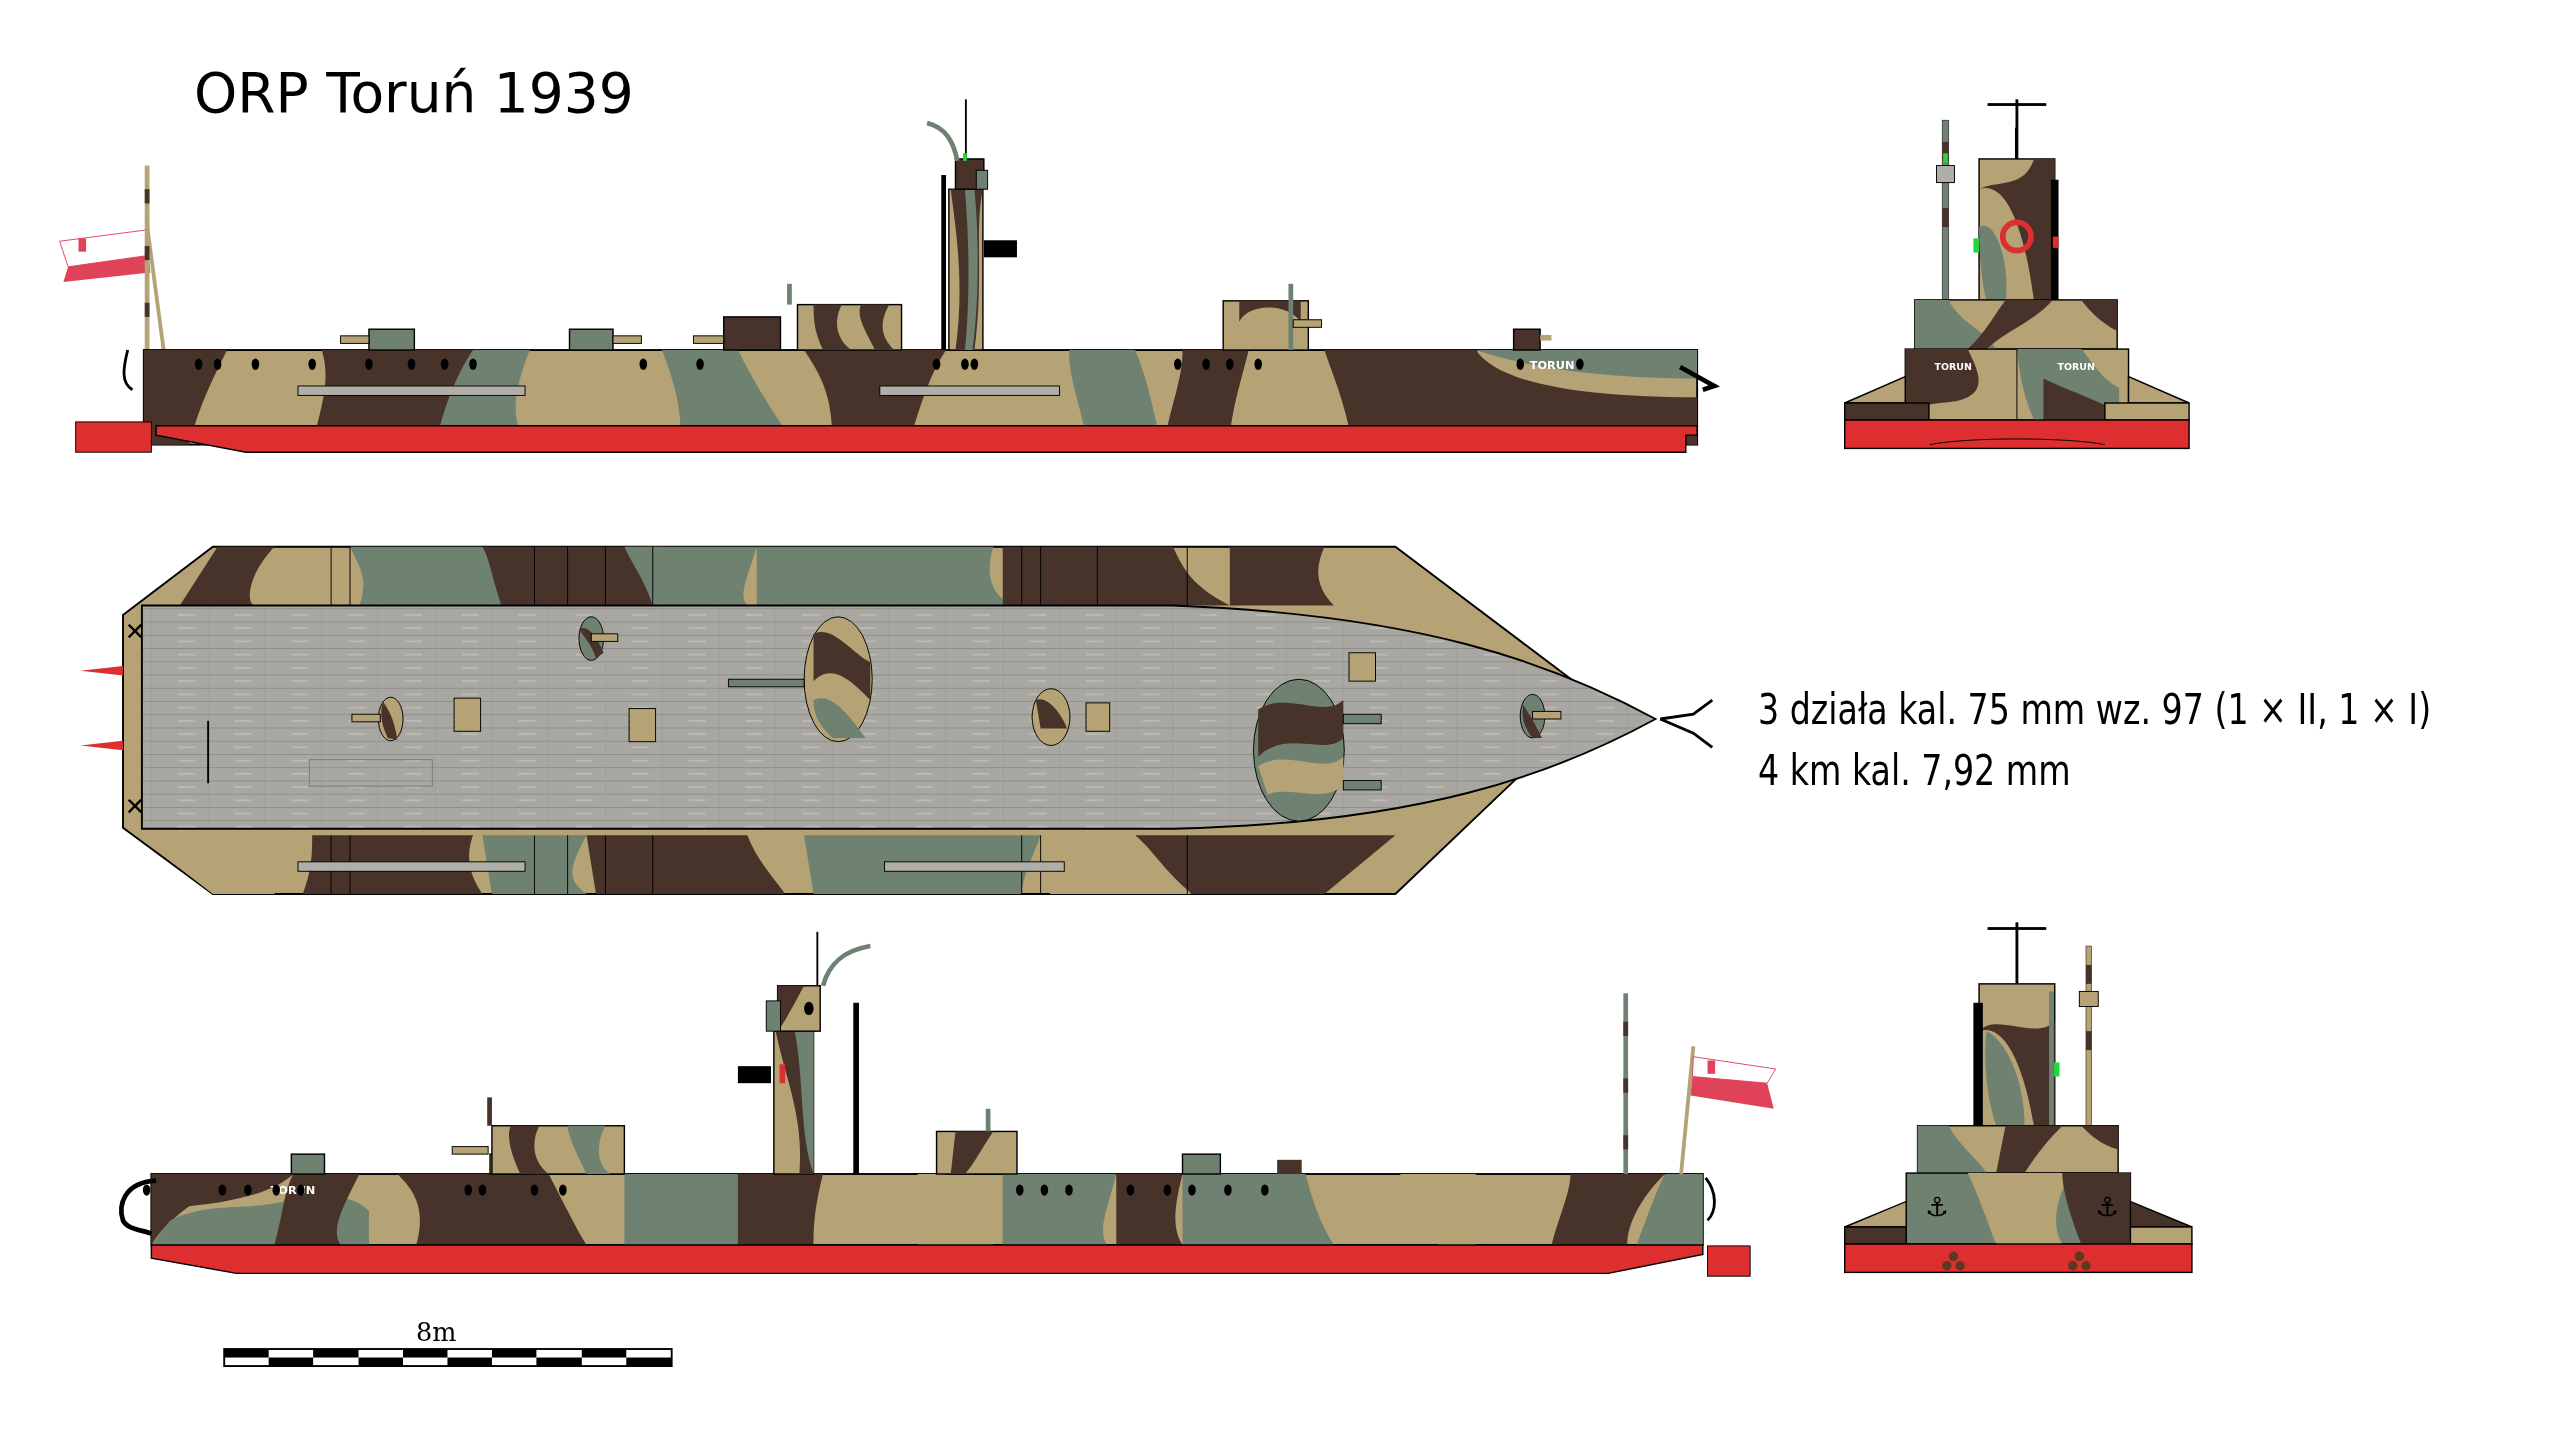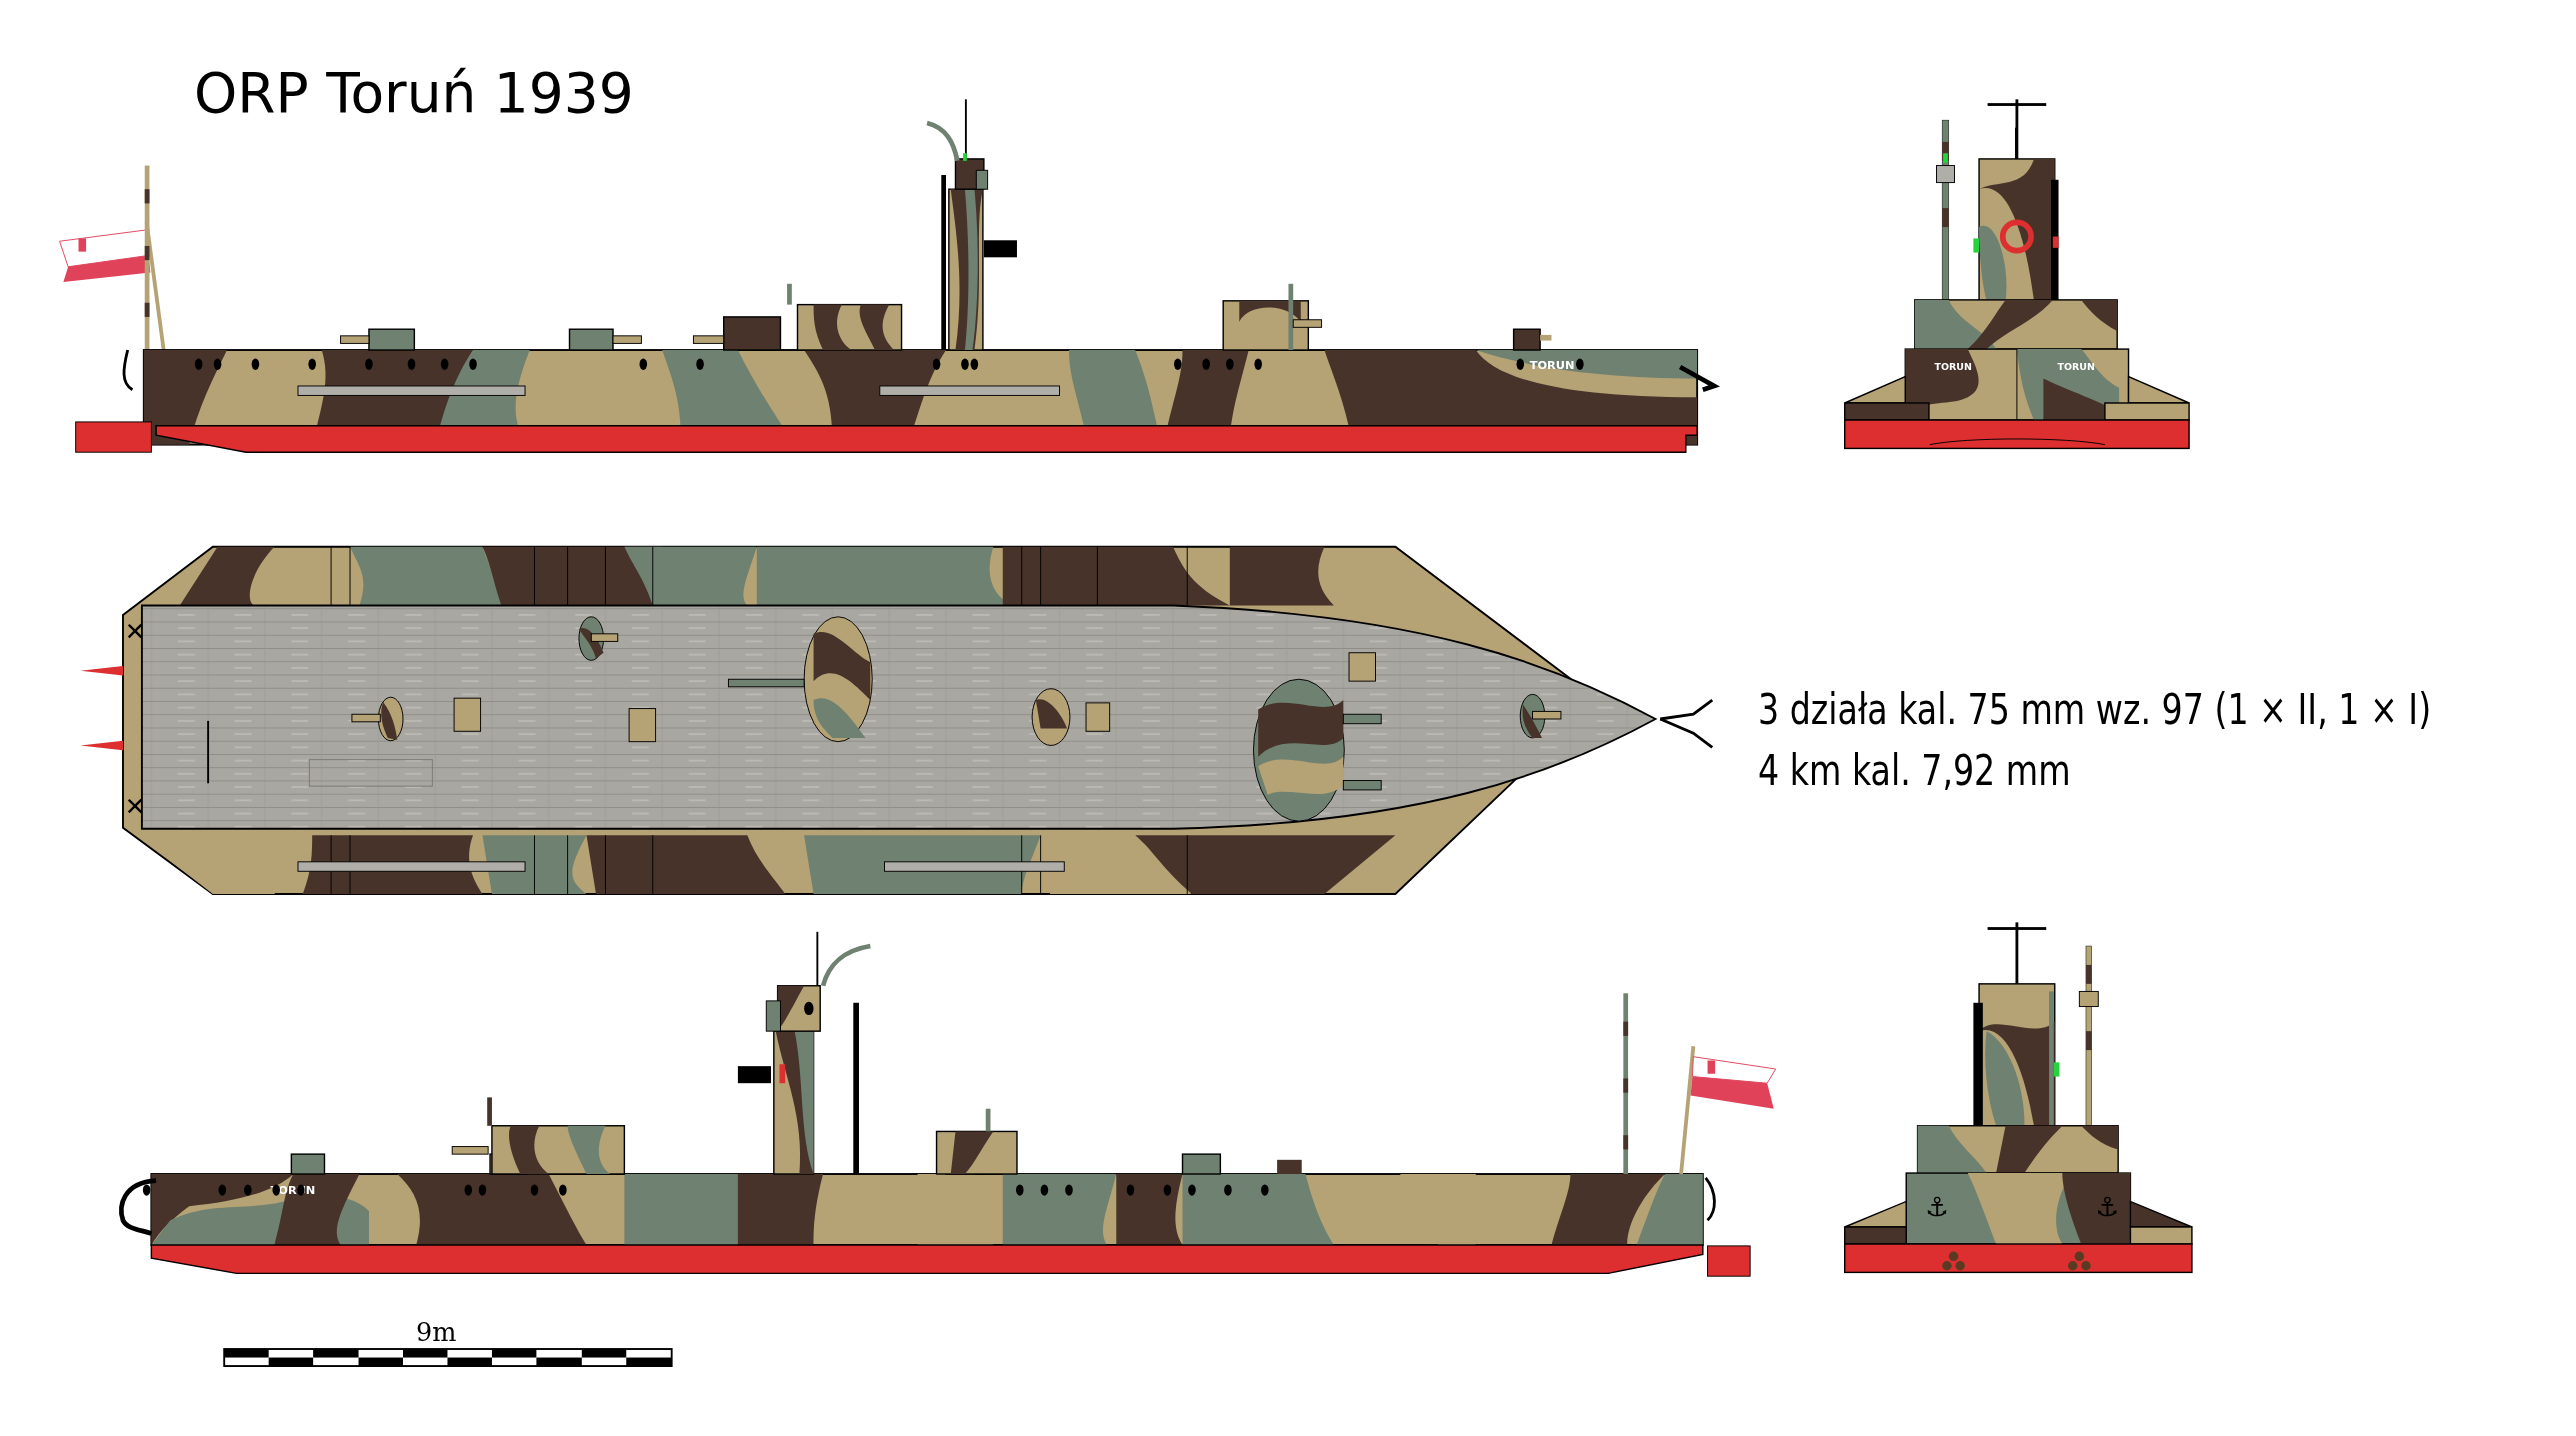--- a/index.html
+++ b/index.html
@@ -12,21 +12,21 @@
 </head>
 <body>
 
 <div class="title">ORP Toruń 1939</div>
 
 <div class="specs">
   <div>3 działa kal. 75 mm wz. 97 (1 × II, 1 × I)</div>
   <div>4 km kal. 7,92 mm</div>
 </div>
 
-<div class="scale-label">9m</div>
+<div class="scale-label">8m</div>
 
 <svg class="view" width="2576" height="1437" viewBox="0 0 2723 1519" xmlns="http://www.w3.org/2000/svg">
   <defs>
     <pattern id="deck" width="60" height="14" patternUnits="userSpaceOnUse">
       <rect width="60" height="14" fill="#A9A7A1"></rect>
       <line x1="0" y1="13.5" x2="60" y2="13.5" stroke="#8E8C87" stroke-width="1"></line>
       <line x1="40" y1="0" x2="40" y2="14" stroke="#96948f" stroke-width="0.6"></line>
       <rect x="8" y="5" width="18" height="2" fill="#BBB9B3"></rect>
     </pattern>
   </defs>

